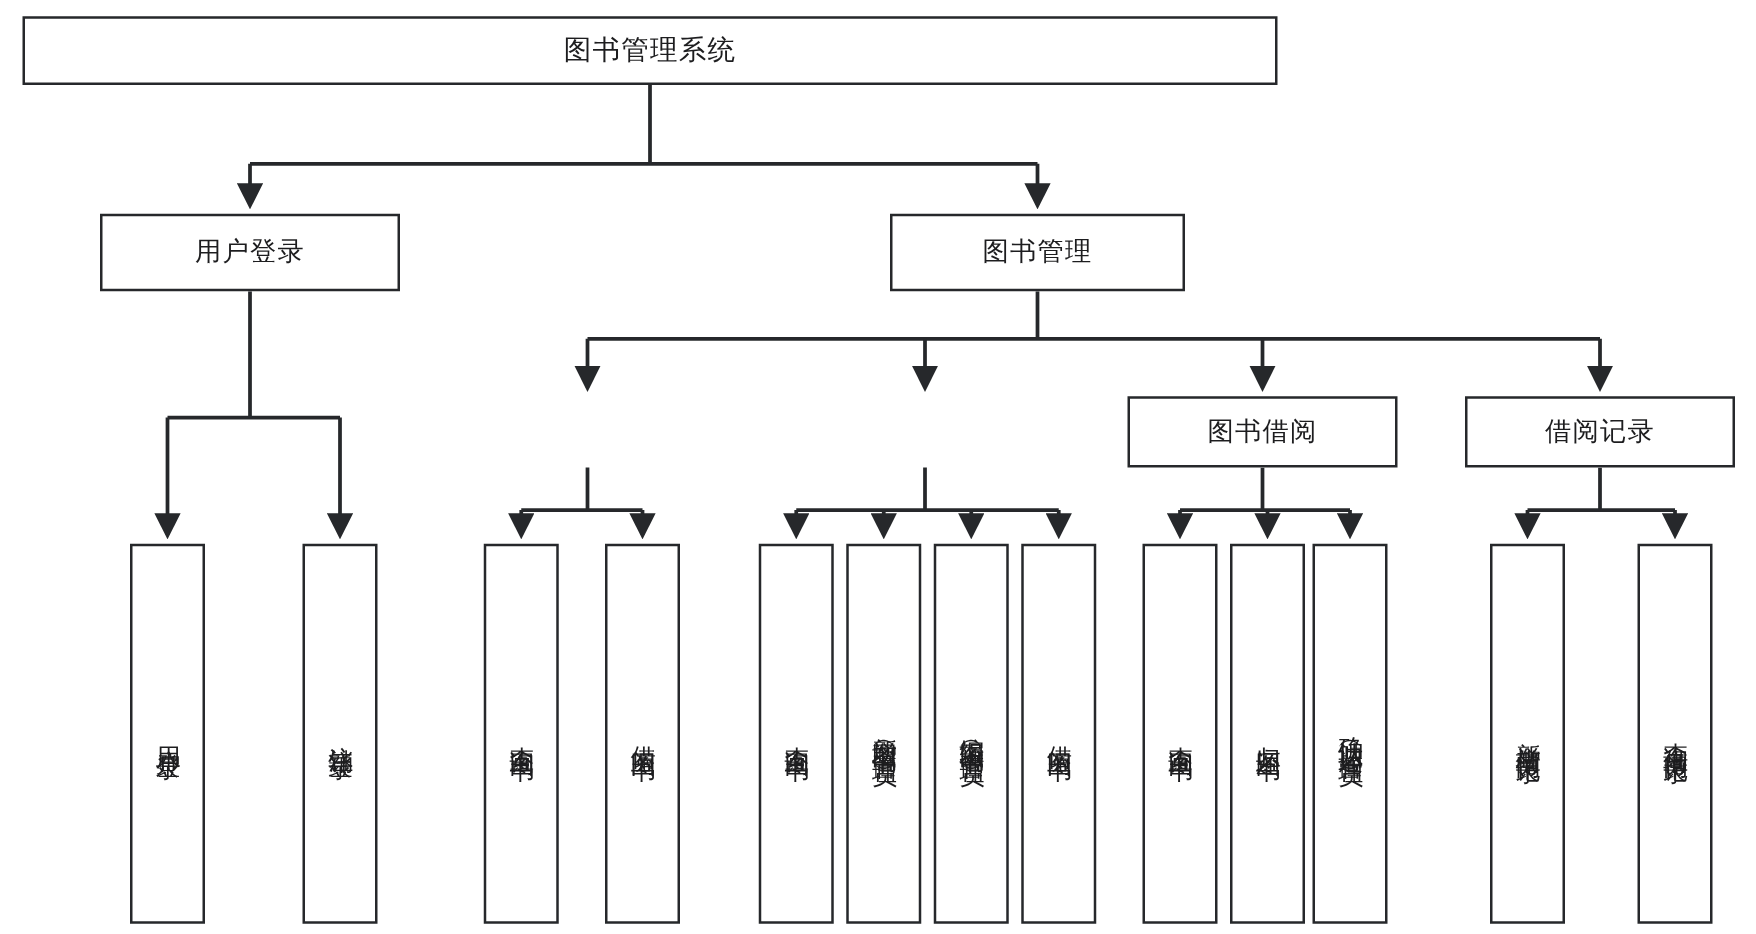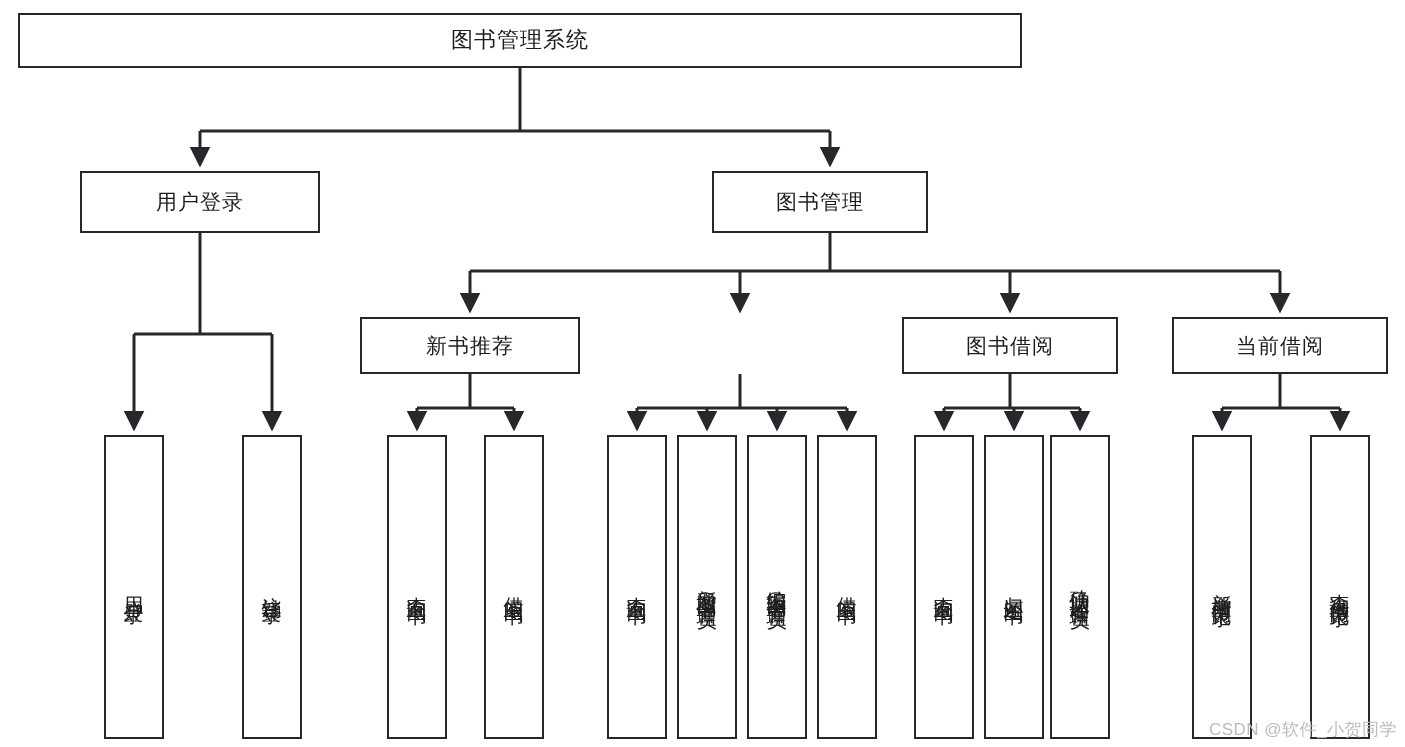--- a/index.html
+++ b/index.html
@@ -127,32 +127,29 @@
     </g>
   </svg>
 
   <div class="node root h" style="left:18px;top:13px;width:1004px;height:55px;">
     <span class="lbl">图书管理系统</span>
   </div>
 
   <div class="node h" style="left:80px;top:171px;width:240px;height:62px;">
     <span class="lbl">用户登录</span>
   </div>
-  <div class="node h" style="left:712px;top:171px;width:216px;height:62px;">
+  <div class="node h" style="left:712px;top:171px;width:236px;height:62px;">
     <span class="lbl">图书管理</span>
   </div>
 
-  <div class="node h" style="left:360px;top:317px;width:220px;height:57px;">
-    <span class="lbl">新书推荐</span>
-  </div>
   <div class="node h" style="left:902px;top:317px;width:216px;height:57px;">
     <span class="lbl">图书借阅</span>
   </div>
   <div class="node h" style="left:1172px;top:317px;width:216px;height:57px;">
-    <span class="lbl">当前借阅</span>
+    <span class="lbl">借阅记录</span>
   </div>
 
   <div class="node v" style="left:104px;top:435px;width:60px;height:304px;">
     <span class="lbl">用户登录</span>
   </div>
   <div class="node v" style="left:242px;top:435px;width:60px;height:304px;">
     <span class="lbl">注销登录</span>
   </div>
 
   <div class="node v" style="left:387px;top:435px;width:60px;height:304px;">
@@ -185,15 +182,14 @@
     <span class="lbl">确认归还（管理员）</span>
   </div>
 
   <div class="node v" style="left:1192px;top:435px;width:60px;height:304px;">
     <span class="lbl">新增借阅记录</span>
   </div>
   <div class="node v" style="left:1310px;top:435px;width:60px;height:304px;">
     <span class="lbl">查询借阅记录</span>
   </div>
 
-  <div id="watermark">CSDN @软件_小贺同学</div>
 
 </div>
 
 </body></html>

